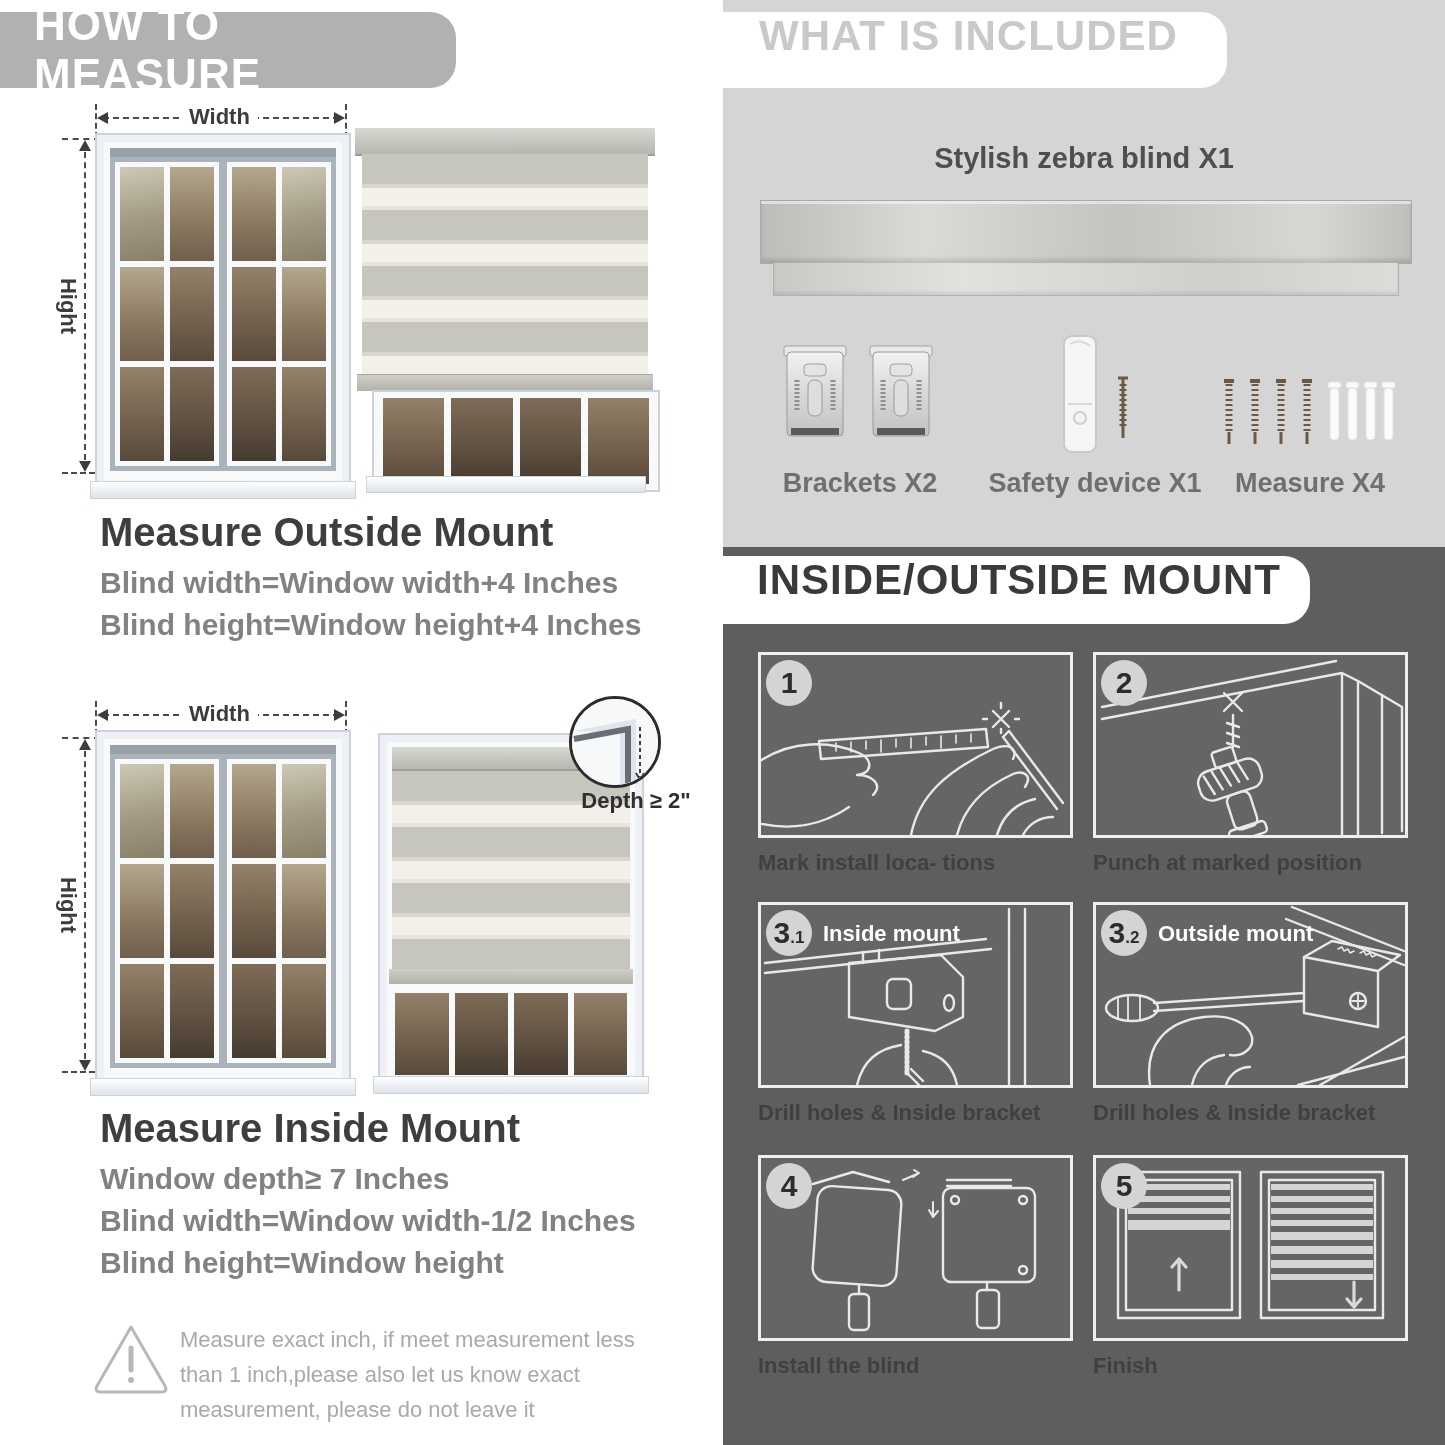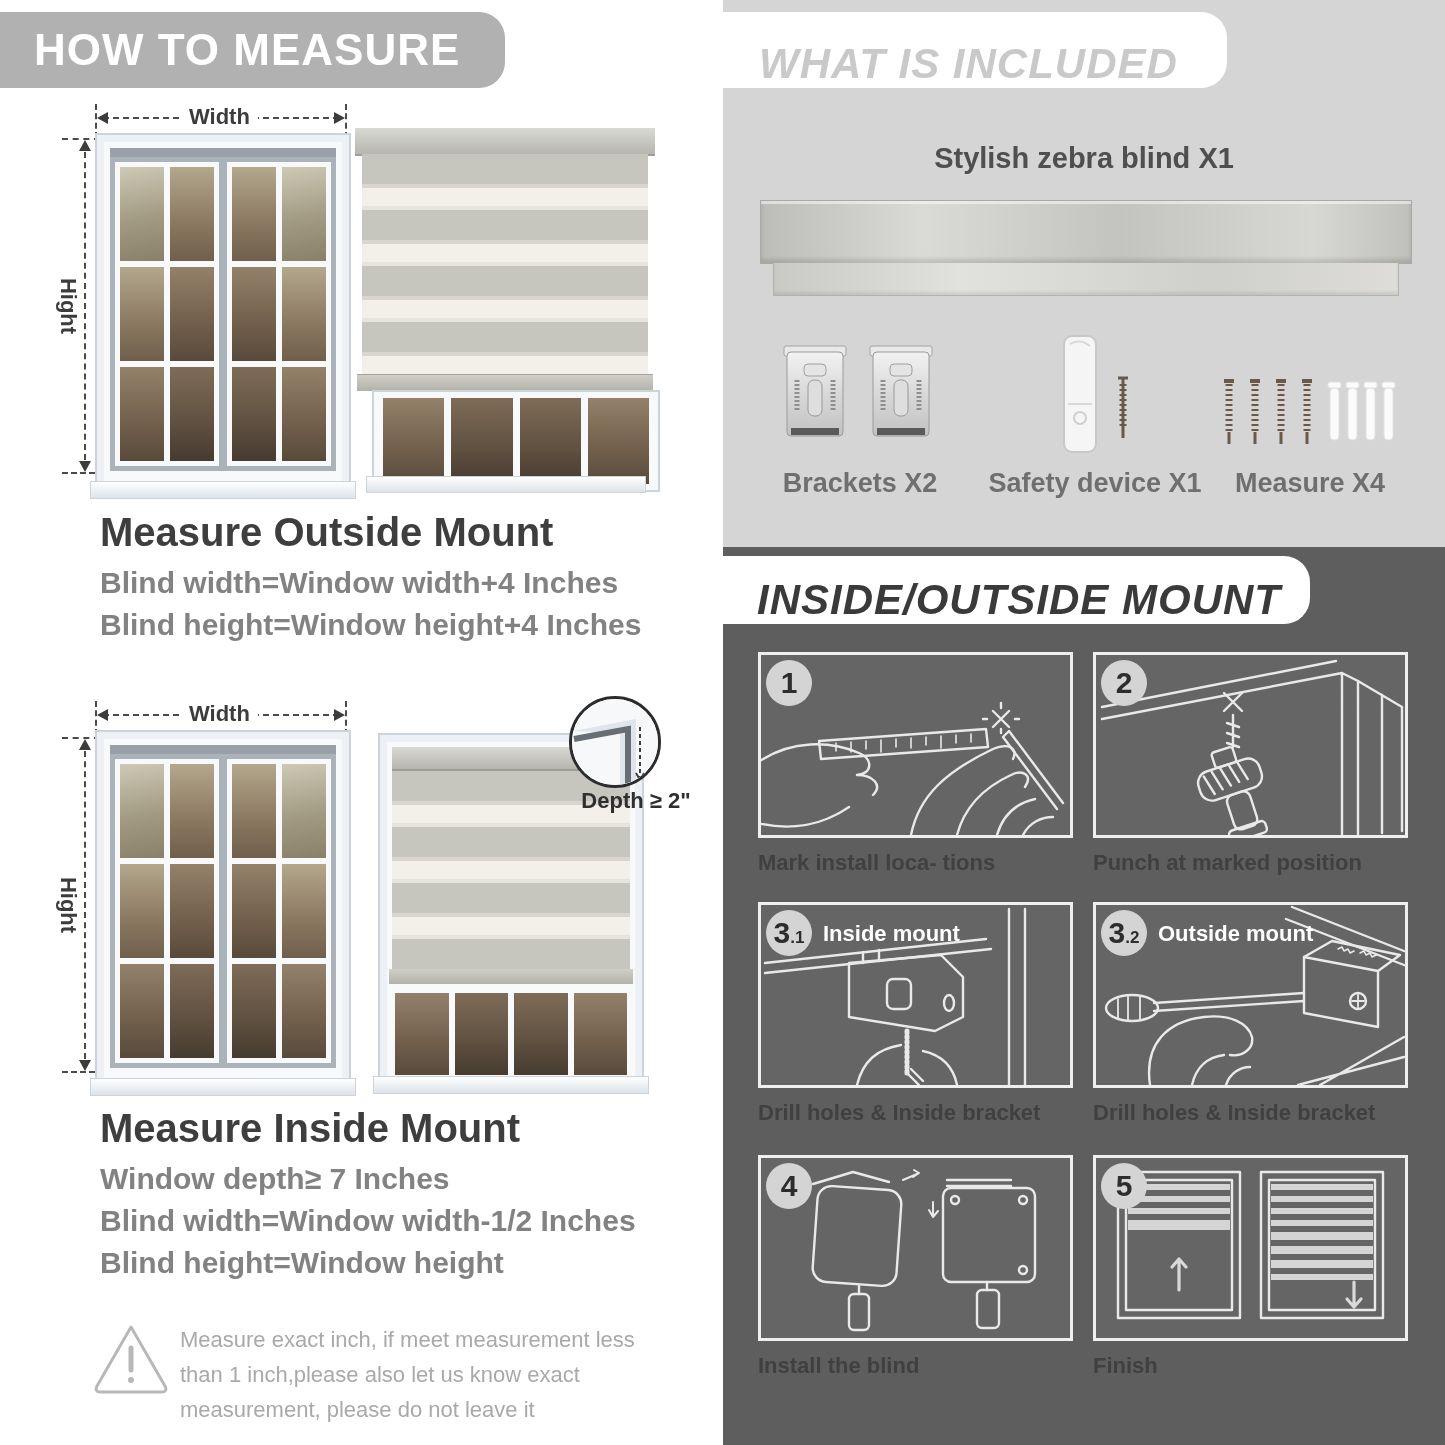--- a/index.html
+++ b/index.html
@@ -1,24 +1,24 @@
 <!DOCTYPE html>
 <html><head>
 <meta charset="utf-8">
 <style>
   html,body{margin:0;padding:0;background:#fff;}
   .canvas{position:relative;width:1445px;height:1445px;background:#ffffff;
           font-family:"Liberation Sans",sans-serif;overflow:hidden;}
   .abs{position:absolute;}
 
   
-  .h1bar{position:absolute;left:0;top:12px;width:505px;height:76px;background:#b1b1b1;
+  .h1bar{position:absolute;left:0;top:12px;width:456px;height:76px;background:#b1b1b1;
          border-radius:0 26px 26px 0;display:flex;align-items:center;}
   .h1bar span{color:#ffffff;font-weight:bold;font-size:44px;letter-spacing:1px;padding-left:34px;}
-  .whitebar{position:absolute;background:#ffffff;border-radius:0 26px 26px 0;display:flex;align-items:flex-end;font-style:italic;}
+  .whitebar{position:absolute;background:#ffffff;border-radius:0 26px 26px 0;display:flex;align-items:flex-start;}
   .whitebar span{font-weight:bold;letter-spacing:1px;padding-left:36px;}
 
   
   .dash-h{position:absolute;border-top:2px dashed #4a4a4a;}
   .dash-v{position:absolute;border-left:2px dashed #4a4a4a;}
   .ah{position:absolute;width:0;height:0;}
   .ah.left {border-top:6px solid transparent;border-bottom:6px solid transparent;border-right:11px solid #3c3c3c;}
   .ah.right{border-top:6px solid transparent;border-bottom:6px solid transparent;border-left:11px solid #3c3c3c;}
   .ah.up   {border-left:6px solid transparent;border-right:6px solid transparent;border-bottom:11px solid #3c3c3c;}
   .ah.down {border-left:6px solid transparent;border-right:6px solid transparent;border-top:11px solid #3c3c3c;}

